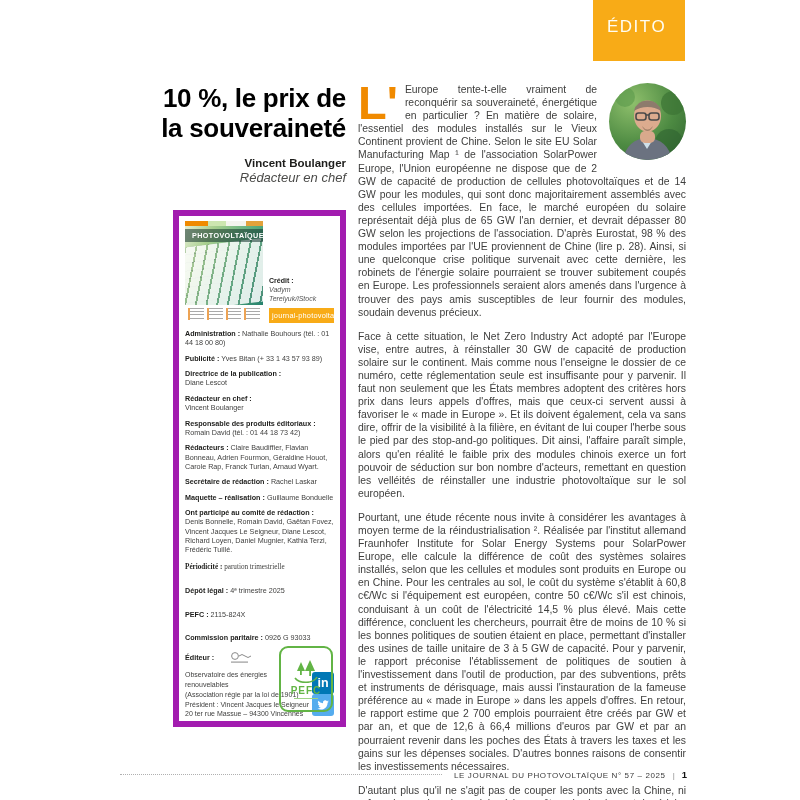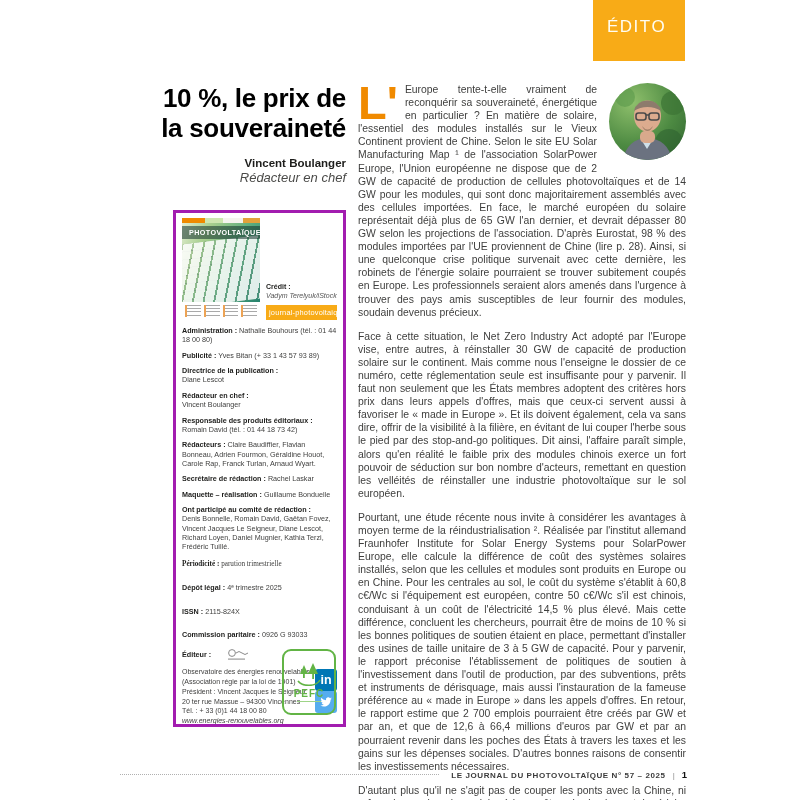--- a/index.html
+++ b/index.html
@@ -12,21 +12,21 @@
   .edito span{color:#fffdf2;font-size:17px;letter-spacing:1.5px;font-weight:400;}
 
   
   .left-head{position:absolute;left:108px;top:84px;width:238px;text-align:right;}
   .left-head h1{margin:0;font-size:26px;line-height:29.5px;color:#000000;letter-spacing:-0.3px;font-weight:700;}
   .byline{margin-top:14px;}
   .byline .name{font-size:11.5px;font-weight:700;color:#1d1d1b;}
   .byline .role{font-size:13px;font-style:italic;color:#4a4a48;margin-top:1px;}
 
   
-  .info-box{position:absolute;left:173px;top:210px;width:173px;height:517px;border:3px solid #a21caf;
+  .info-box{position:absolute;left:173px;top:210px;width:173px;height:517px;border:6px solid #a21caf;
             box-sizing:border-box;padding:5px 6px;font-size:7.2px;line-height:1.3;overflow:hidden;}
   .cover-row{display:flex;}
   .cover{position:relative;width:78px;height:102px;flex:0 0 auto;overflow:hidden;
          background:linear-gradient(115deg,#e8f0d8 0%,#a8cf8e 25%,#55a97d 60%,#1d7a6a 100%);}
   .cover-topbar{position:absolute;top:0;left:0;right:0;height:5px;display:flex;}
   .cover-topbar i{display:block;height:100%;}
   .cover-topbar .s1{width:30%;background:#ef8a00;}
   .cover-topbar .s2{width:22%;background:#cde6b0;}
   .cover-topbar .s3{width:26%;background:#f4f4ee;}
   .cover-topbar .s4{width:22%;background:#e2a23b;}
@@ -78,21 +78,21 @@
   .right-col{position:absolute;left:358px;top:83px;width:328px;}
   .right-col p{margin:0 0 11px 0;font-size:10.4px;line-height:13.1px;text-align:justify;color:#3e3e3d;}
   .dropcap{float:left;font-size:47px;line-height:34px;padding-top:3px;margin:0 7px 0 0;
            font-weight:700;color:var(--dropcap_orange);}
   .portrait{float:right;width:77px;height:77px;border-radius:50%;overflow:hidden;margin:0 0 5px 12px;
             background:radial-gradient(circle at 30% 25%,#8fc06c,#4d8a42 55%,#2f6330);}
 
   
   .footer{position:absolute;left:120px;right:113px;bottom:20px;display:flex;align-items:baseline;}
   .footer .leader{flex:1;border-bottom:1.5px dotted #b0b0b0;transform:translateY(-3px);margin-right:12px;}
-  .footer .jline{font-size:8px;font-weight:700;letter-spacing:.6px;color:#3b3b3b;white-space:nowrap;}
+  .footer .jline{font-size:8px;font-weight:400;letter-spacing:.6px;color:#3b3b3b;white-space:nowrap;}
   .footer .sep{margin:0 7px;color:#8a8a8a;font-size:8px;}
   .footer .pnum{font-size:9.5px;font-weight:700;color:#111;}
 </style>
 </head>
 <body>
 
 <div class="page">
 
   <div class="edito">
     <span>ÉDITO</span>
@@ -142,21 +142,21 @@
         <div class="m-entry"><b>Publicité : </b>Yves Bitan (+ 33 1 43 57 93 89)</div>
         <div class="m-entry"><b>Directrice de la publication : </b><div>Diane Lescot</div></div>
         <div class="m-entry"><b>Rédacteur en chef : </b><div>Vincent Boulanger</div></div>
         <div class="m-entry"><b>Responsable des produits éditoriaux : </b><div>Romain David (tél. : 01 44 18 73 42)</div></div>
         <div class="m-entry"><b>Rédacteurs : </b>Claire Baudiffier, Flavian Bonneau, Adrien Fourmon, Géraldine Houot, Carole Rap, Franck Turlan, Arnaud Wyart.</div>
         <div class="m-entry"><b>Secrétaire de rédaction : </b>Rachel Laskar</div>
         <div class="m-entry"><b>Maquette – réalisation : </b>Guillaume Bonduelle</div>
         <div class="m-entry"><b>Ont participé au comité de rédaction : </b><div>Denis Bonnelle, Romain David, Gaëtan Fovez, Vincent Jacques Le Seigneur, Diane Lescot, Richard Loyen, Daniel Mugnier, Kathia Terzi, Frédéric Tuillé.</div></div>
         <div class="m-entry tight group-start"><b>Périodicité : </b>parution trimestrielle</div>
         <div class="m-entry tight"><b>Dépôt légal : </b>4ᵉ trimestre 2025</div>
-        <div class="m-entry tight"><b>ISSN : </b>2115-824X</div>
+        <div class="m-entry tight"><b>PEFC : </b>2115-824X</div>
         <div class="m-entry tight"><b>Commission paritaire : </b>0926 G 93033</div>
       </div>
 
     <div class="editor-row">
       <b>Éditeur :</b>
       <svg width="24" height="13" viewBox="0 0 24 13">
         <circle cx="7" cy="5" r="3.4" fill="none" stroke="#8a8a8a" stroke-width="1"></circle>
         <path d="M11 5 q3 -3 6 0 t6 0" fill="none" stroke="#8a8a8a" stroke-width="1"></path>
         <rect x="3" y="10.5" width="17" height="1.2" fill="#9a9a9a"></rect>
       </svg>

